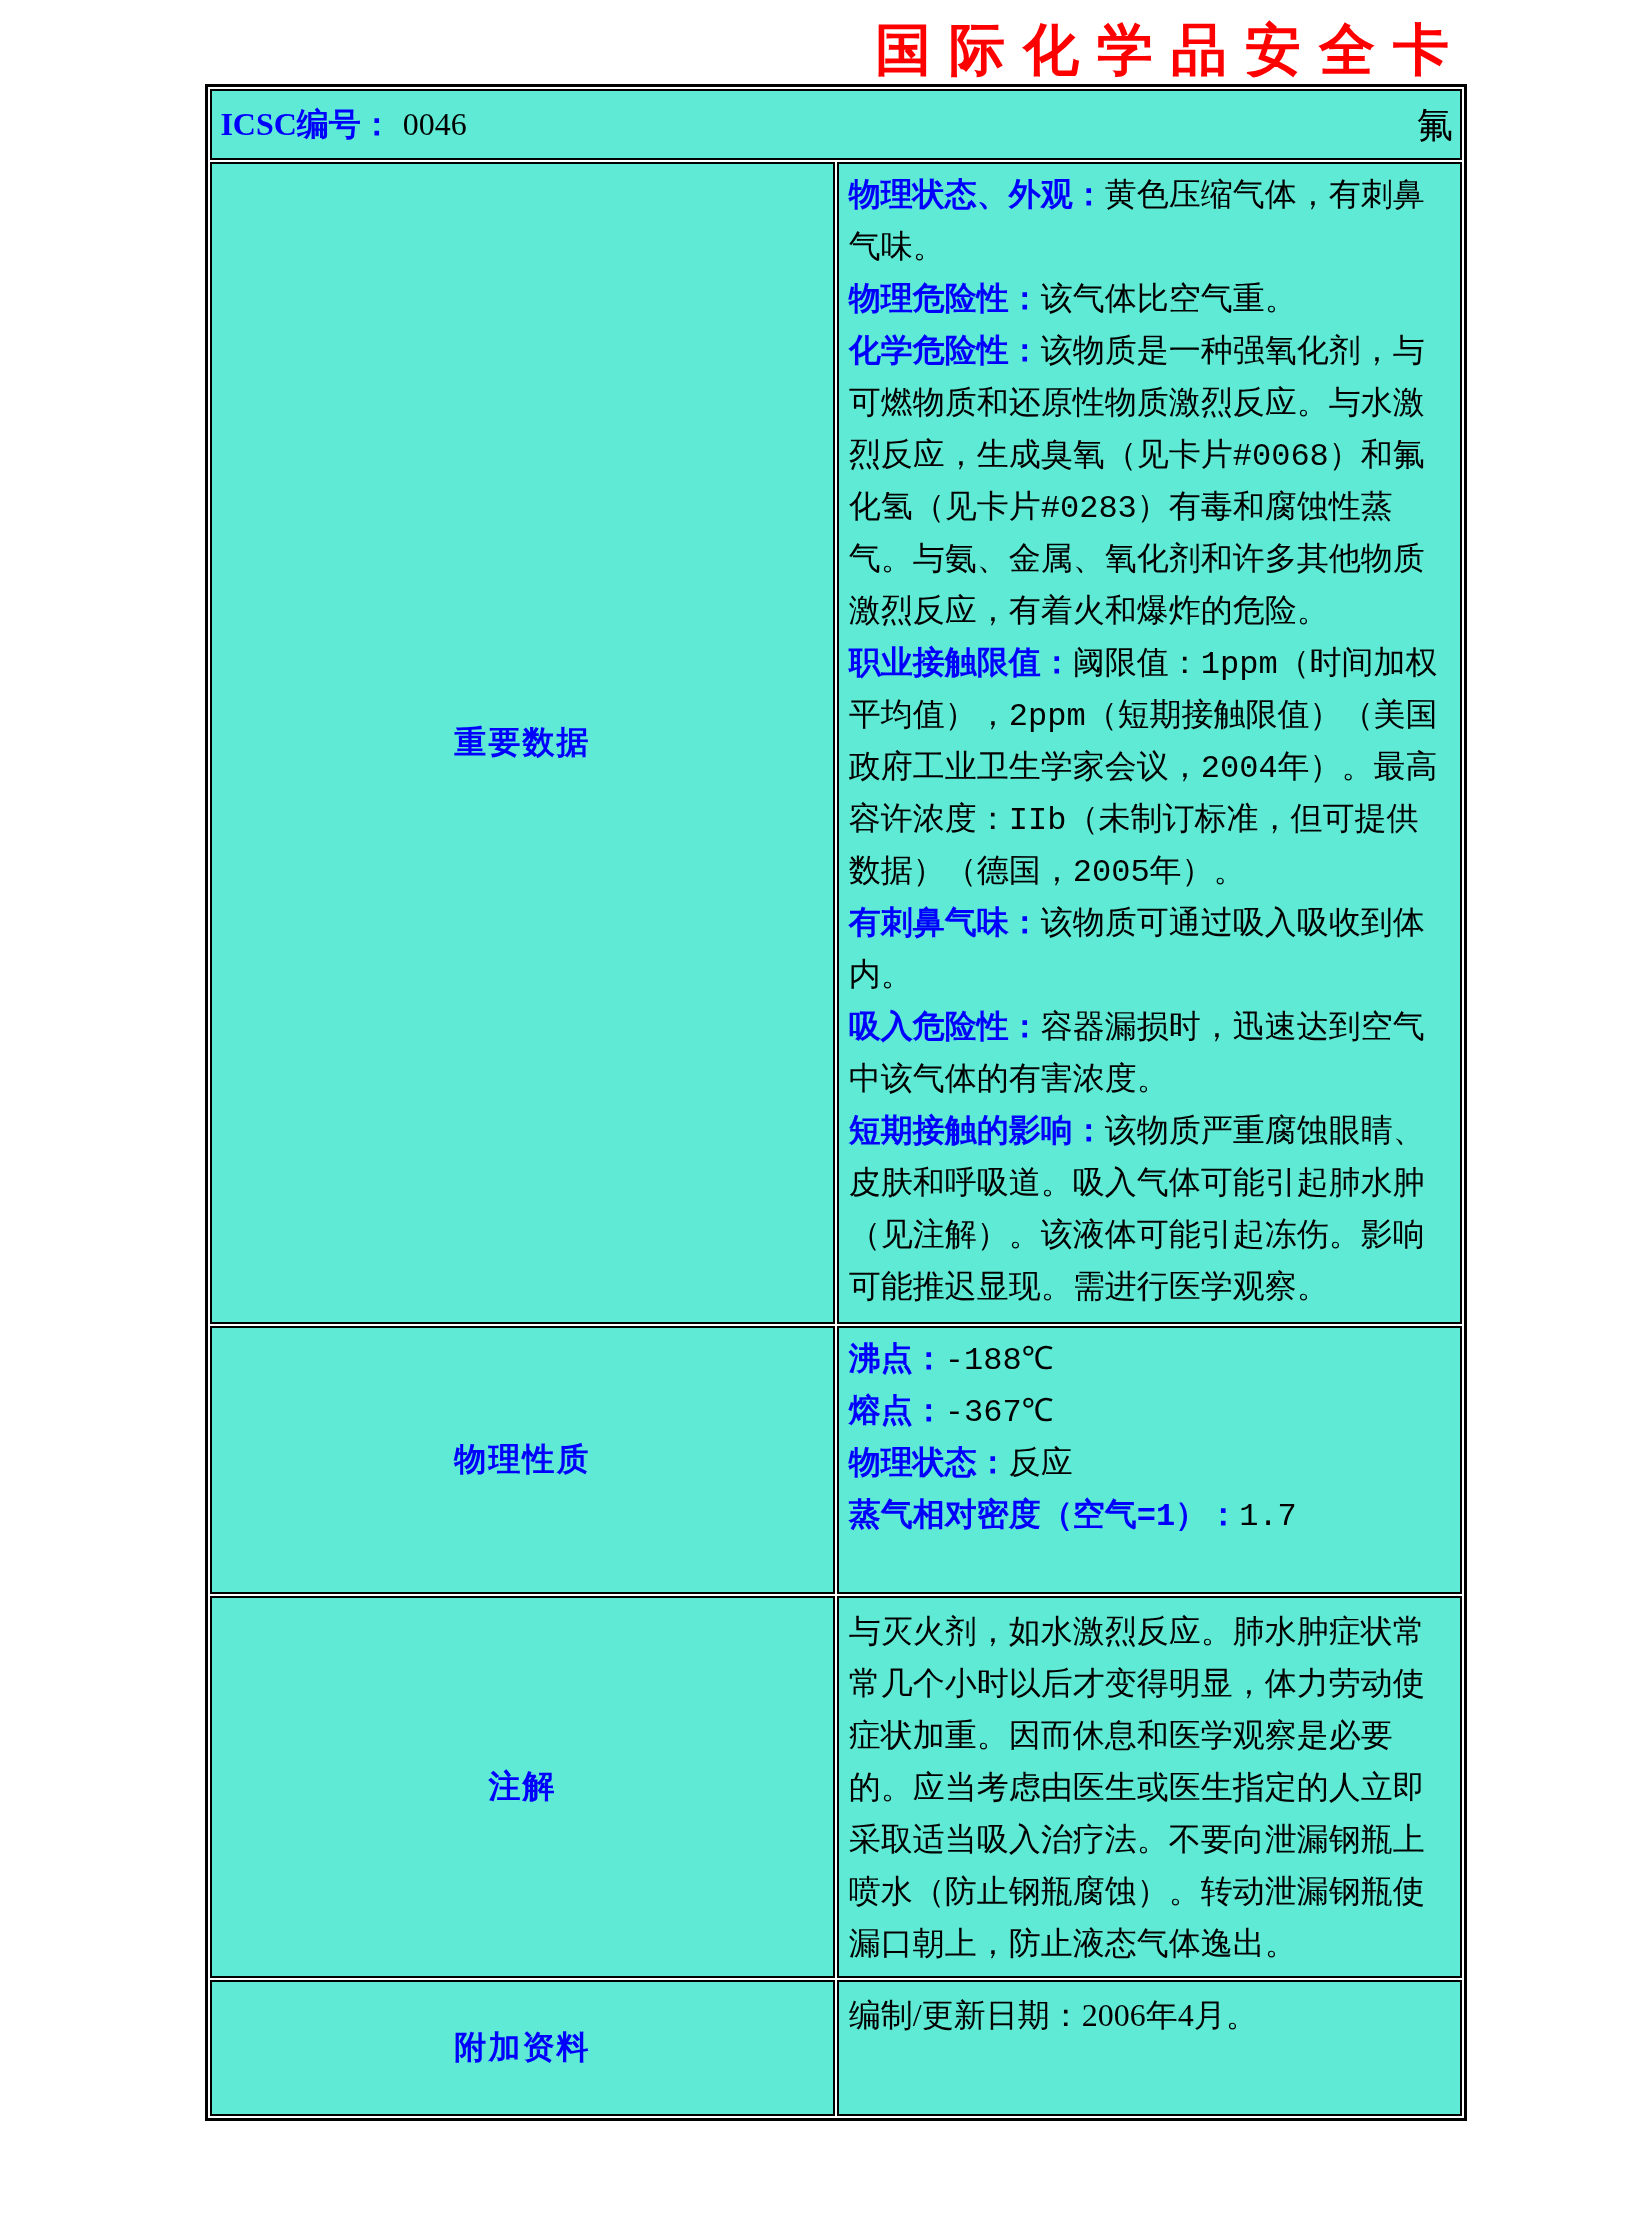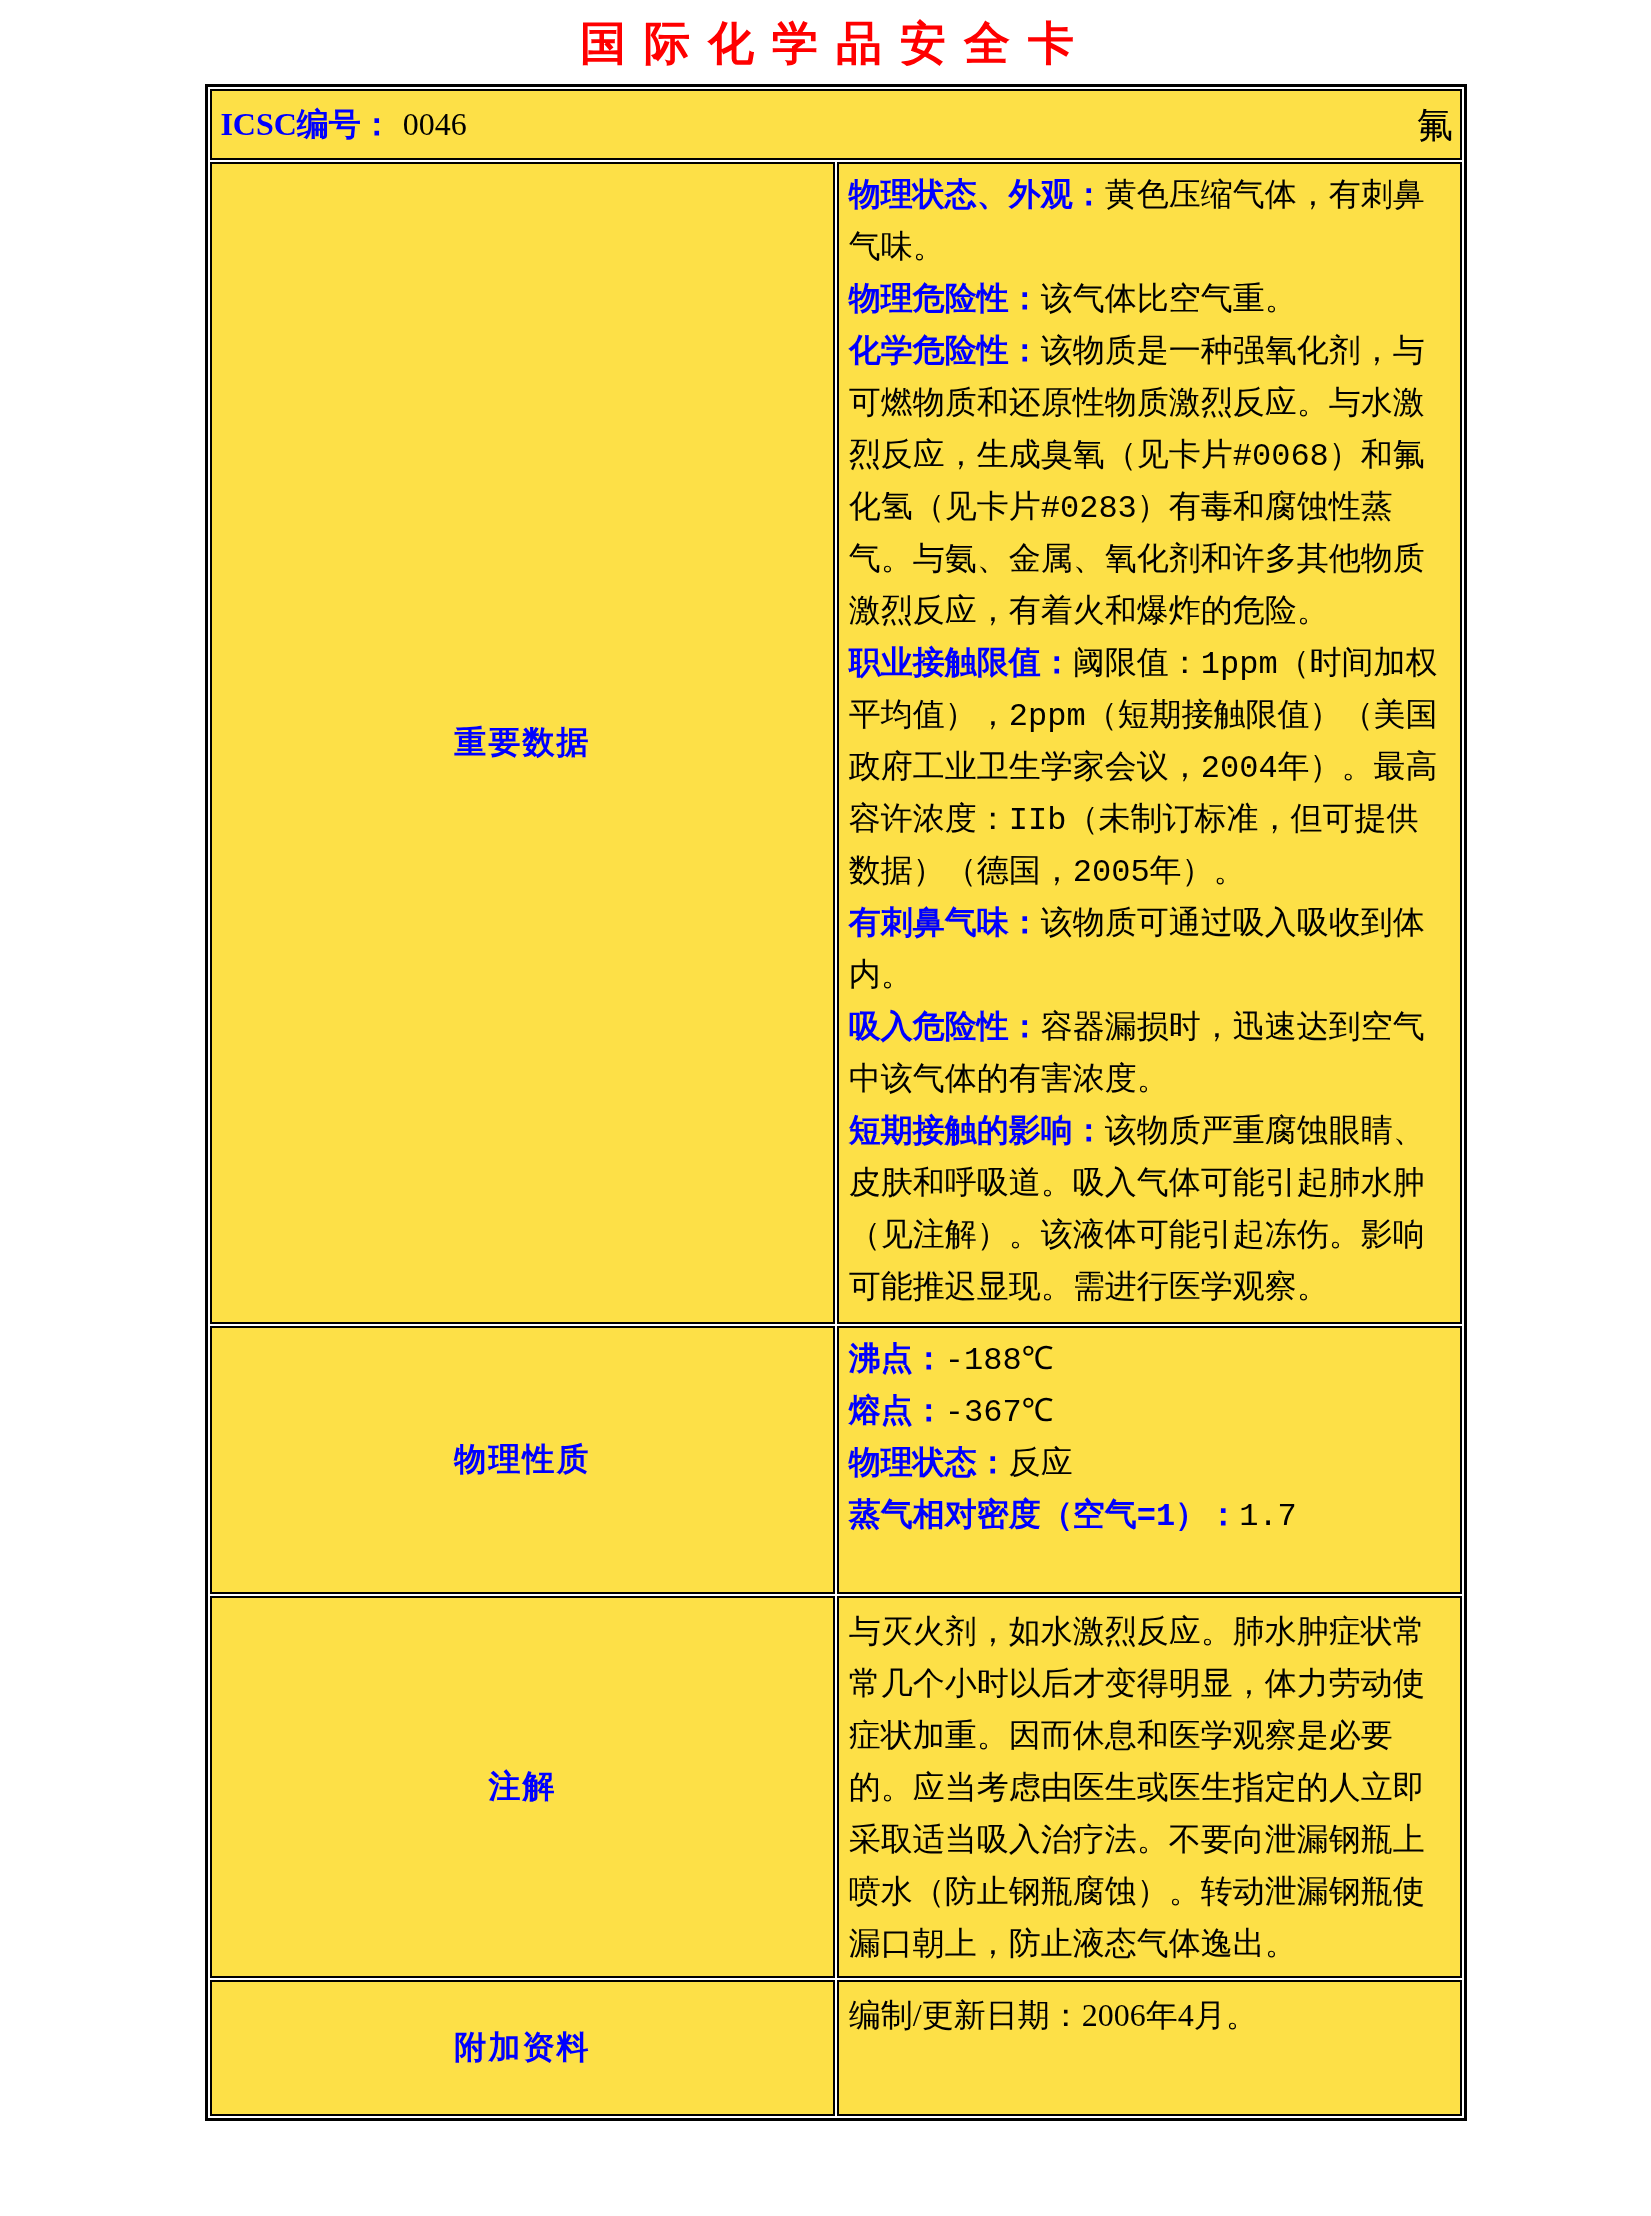--- a/index.html
+++ b/index.html
@@ -1,23 +1,23 @@
 <!DOCTYPE html>
 <html style="font-size:11.2px"><head>
 <meta charset="utf-8">
 <style>
   html,body{margin:0;padding:0;background:#fff;}
   .page{position:relative;width:1651px;height:2216px;background:#fff;overflow:hidden;
         font-family:"Liberation Serif","DejaVu Serif",serif;color:#000;}
-  .page-title{position:absolute;top:12.6px;left:205px;width:1262px;text-align:center;
-        color:#ff0000;font-weight:bold;font-size:46px;letter-spacing:18px;
+  .page-title{position:absolute;top:12.6px;left:205px;width:1262px;text-align:right;
+        color:#ff0000;font-weight:bold;font-size:56px;letter-spacing:18px;
         font-family:"Liberation Serif","DejaVu Serif",serif;white-space:nowrap;}
   table.card{position:absolute;top:84px;left:205px;width:1262px;table-layout:fixed;
         border-collapse:separate;border-spacing:2.8px;border:3.5px solid #000;background:#fff;}
-  table.card td{border:2.1px solid #000;background:#fde047;font-size:32px;}
+  table.card td{border:2.1px solid #000;background:#5eead4;font-size:32px;}
   .label-cell{width:170px;text-align:center;vertical-align:middle;color:#0000ff;font-weight:bold;
         font-size:34px;font-family:"Liberation Sans","DejaVu Sans",sans-serif;letter-spacing:2.1px;}
   .content-cell{vertical-align:top;padding:7px 12.6px 7px 9.8px;line-height:52px;}
   .field{margin:0;font-family:Liberation Mono, monospace;}
   .flabel{color:#0000ff;font-weight:bold;}
   .icsc-cell{height:65px;position:relative;font-size:34px;}
   .icsc-left{position:absolute;left:8.4px;top:50%;transform:translateY(-50%);white-space:nowrap;}
   .icsc-num{margin-left:9.8px;color:#000;}
   .icsc-right{position:absolute;right:7px;top:50%;transform:translateY(-50%);font-size:36px;}
   .h-important{height:704px;}

